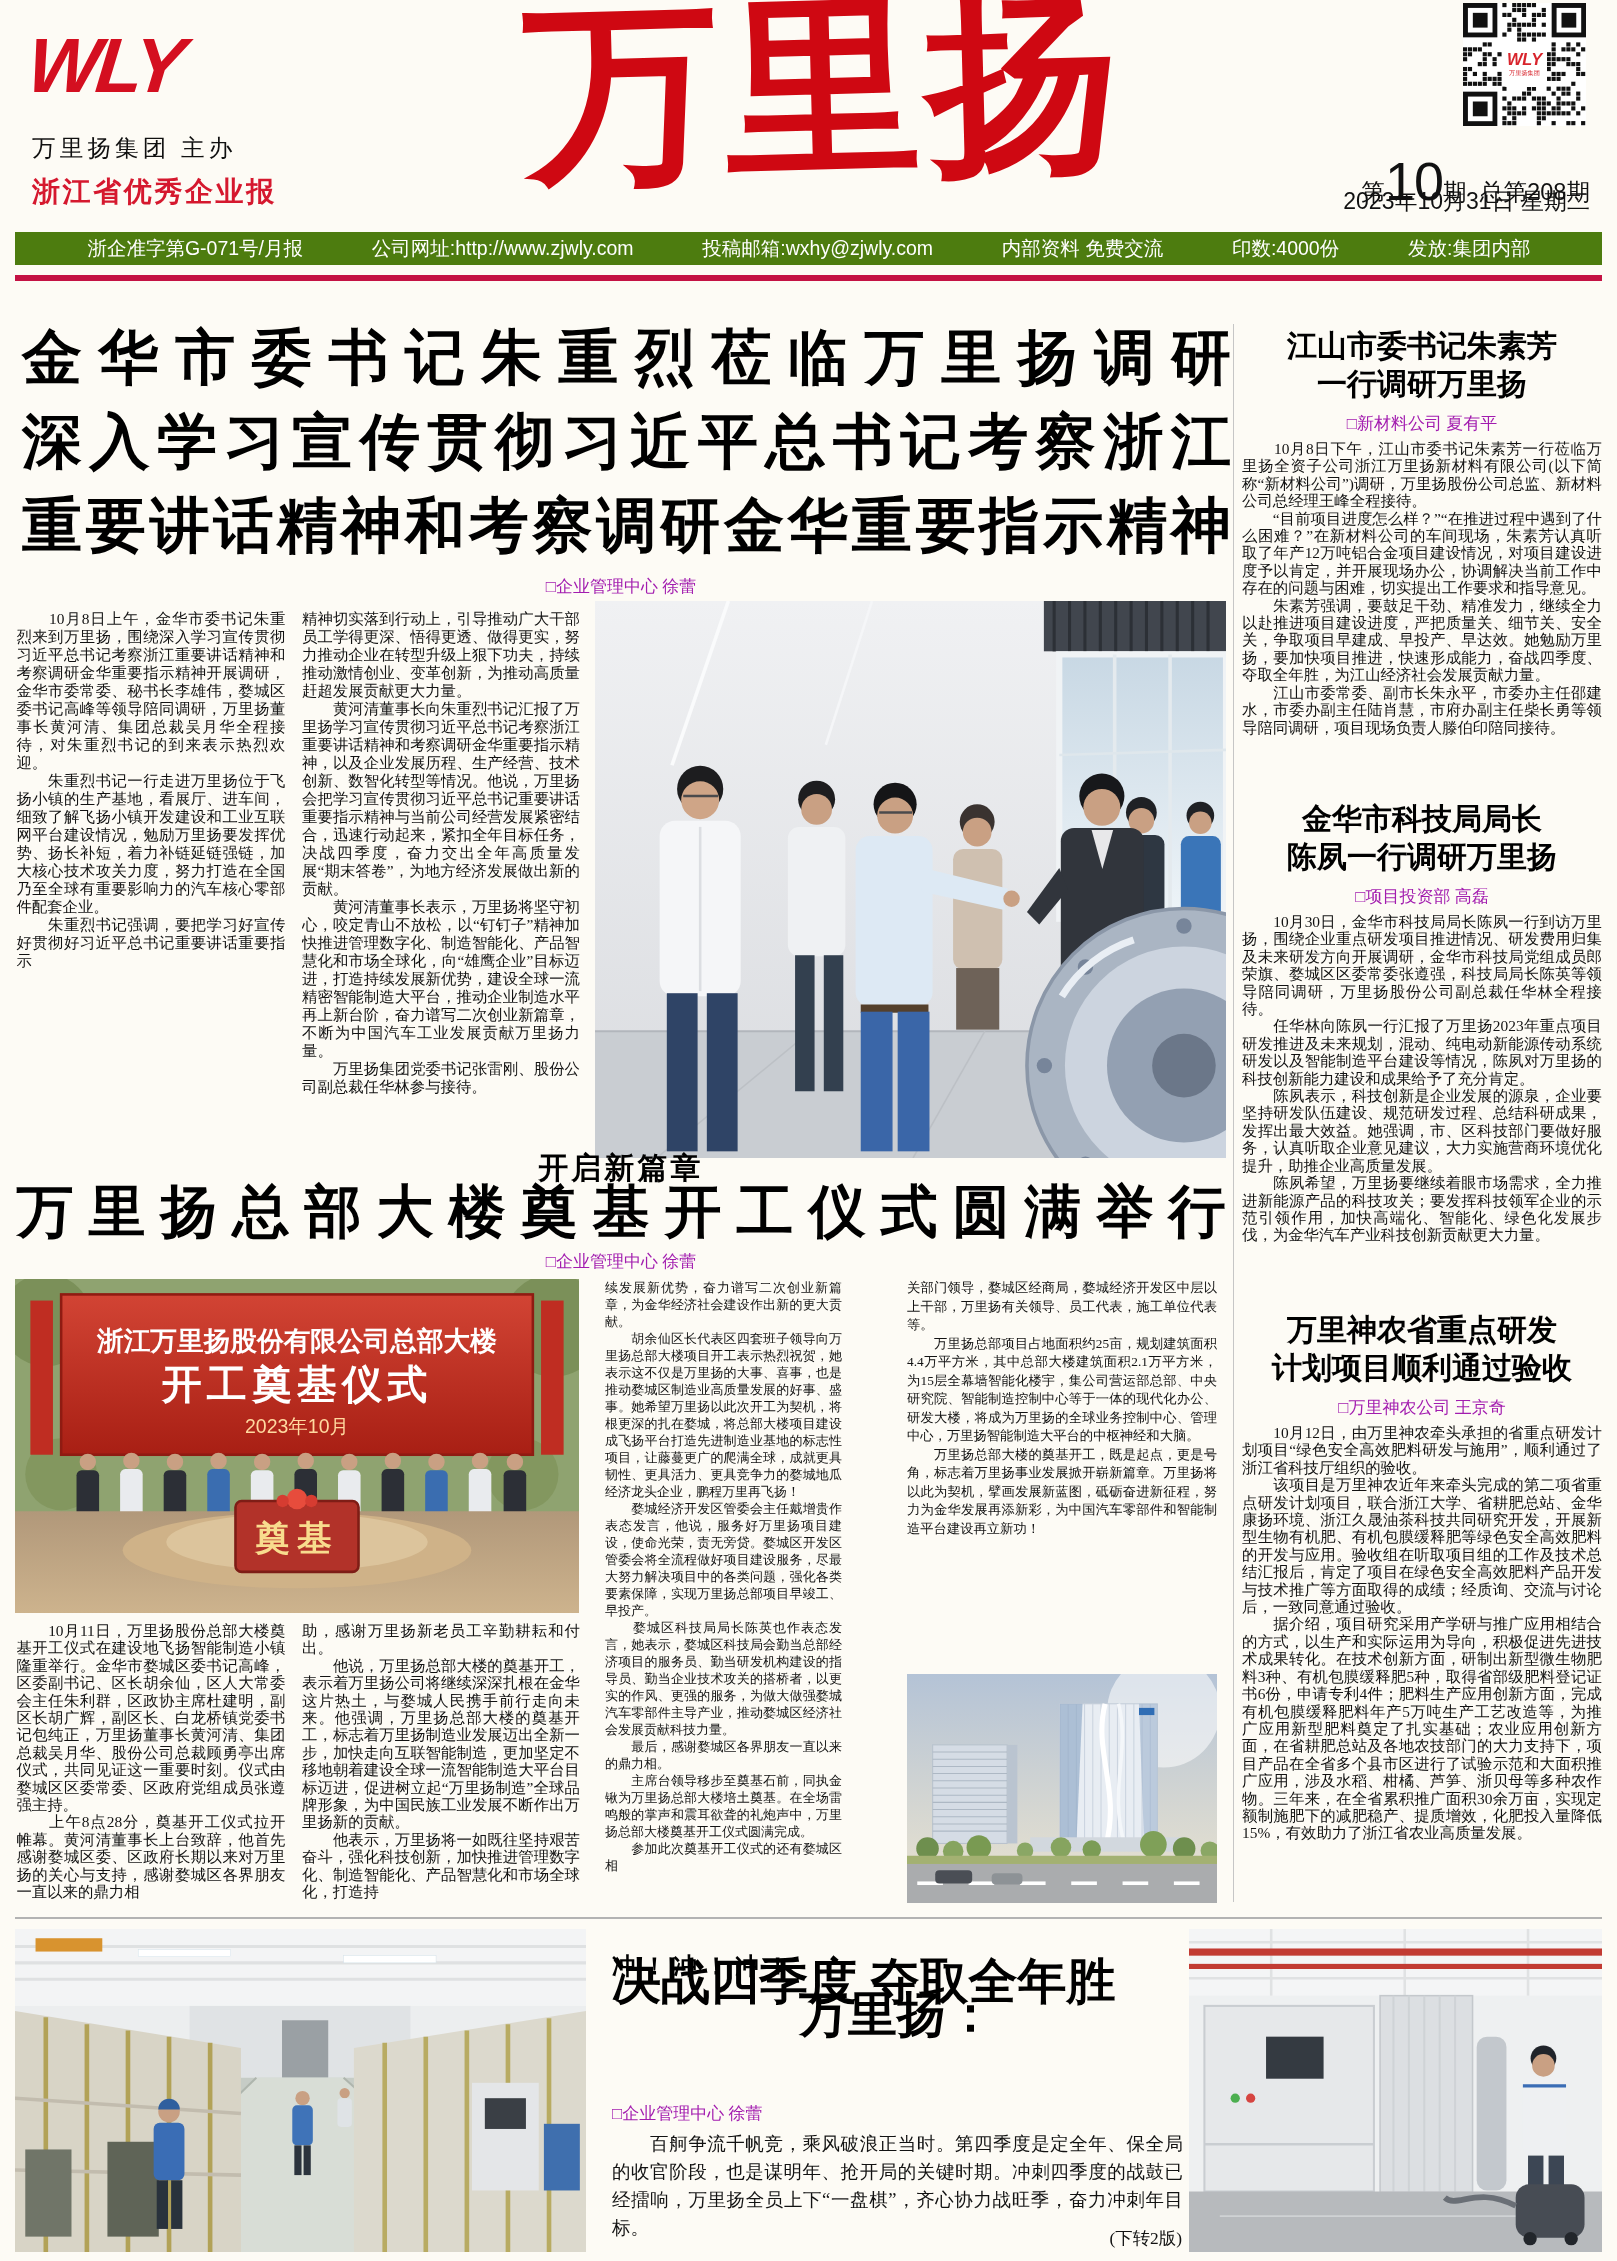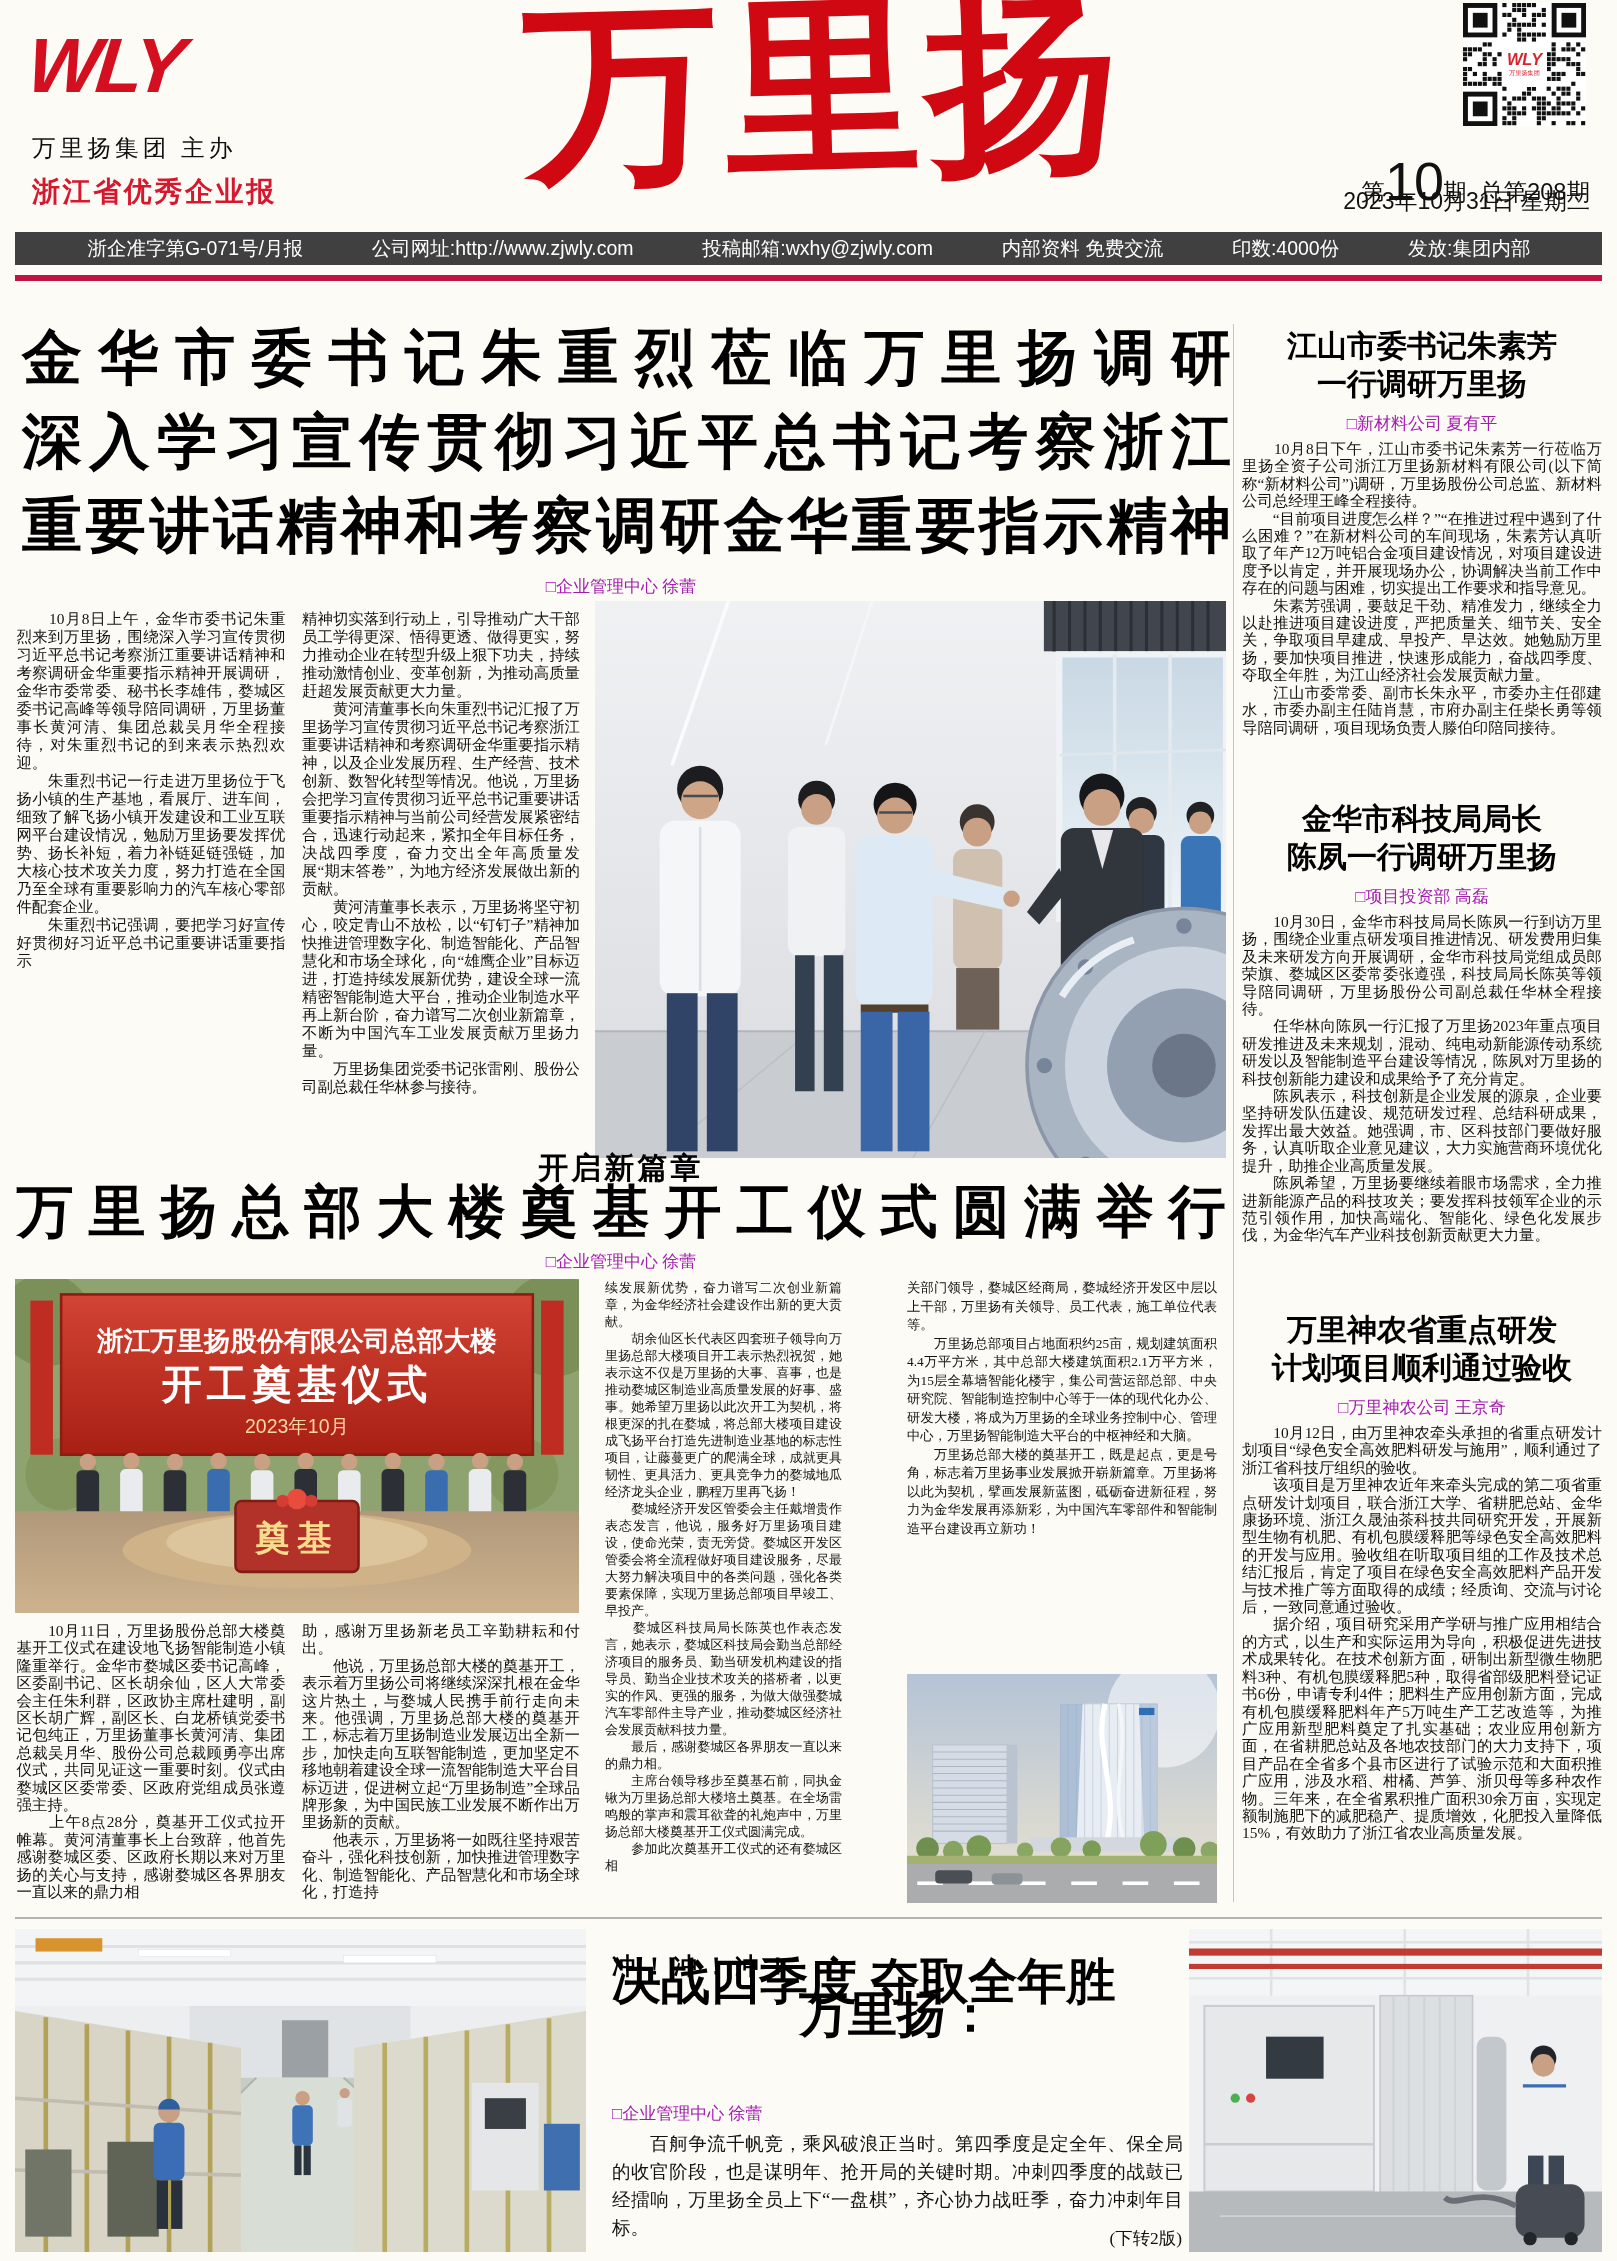--- a/index.html
+++ b/index.html
@@ -20,21 +20,21 @@
   .qr-center{position:absolute;left:39px;top:39px;width:45px;height:45px;background:#fff;border-radius:5.1px;
         display:flex;flex-direction:column;align-items:center;justify-content:center;}
   .qr-lbl{font-family:"Liberation Sans",sans-serif;font-style:italic;font-weight:900;font-size:16.4px;color:#d8242c;line-height:1;}
   .qr-sub{font-family:"Liberation Sans",sans-serif;font-size:6.2px;color:#d8242c;margin-top:2.1px;}
   .issue-line{left:1262px;top:126px;width:328px;text-align:right;font-family:"Liberation Sans",sans-serif;color:#111;margin-top:28px;}
   .i-sm{font-size:23.6px;}
   .i-lg{font-size:54px;line-height:1;font-weight:500;letter-spacing:-1px;}
   .i-gap{display:inline-block;width:13.3px;}
   .date-line{left:1262px;top:186px;width:328px;text-align:right;font-family:"Liberation Sans",sans-serif;font-size:23px;color:#111;}
 
-  .infobar{left:15.4px;top:232px;width:1587px;height:33px;background:#404040;color:#fff;
+  .infobar{left:15.4px;top:232px;width:1587px;height:33px;background:#4d7c0f;color:#fff;
         display:flex;align-items:center;justify-content:space-between;padding:0 72px;
         font-family:"Liberation Sans",sans-serif;font-size:19.5px;}
   .redrule{left:15.4px;top:275px;width:1587px;height:6.2px;background:#c41244;}
 
   
   .col{position:absolute;text-align:justify;overflow:hidden;}
   .col p{margin:0;word-break:break-all;}
   .byline{position:absolute;text-align:center;font-size:17px;color:#a21caf;}
 
   

